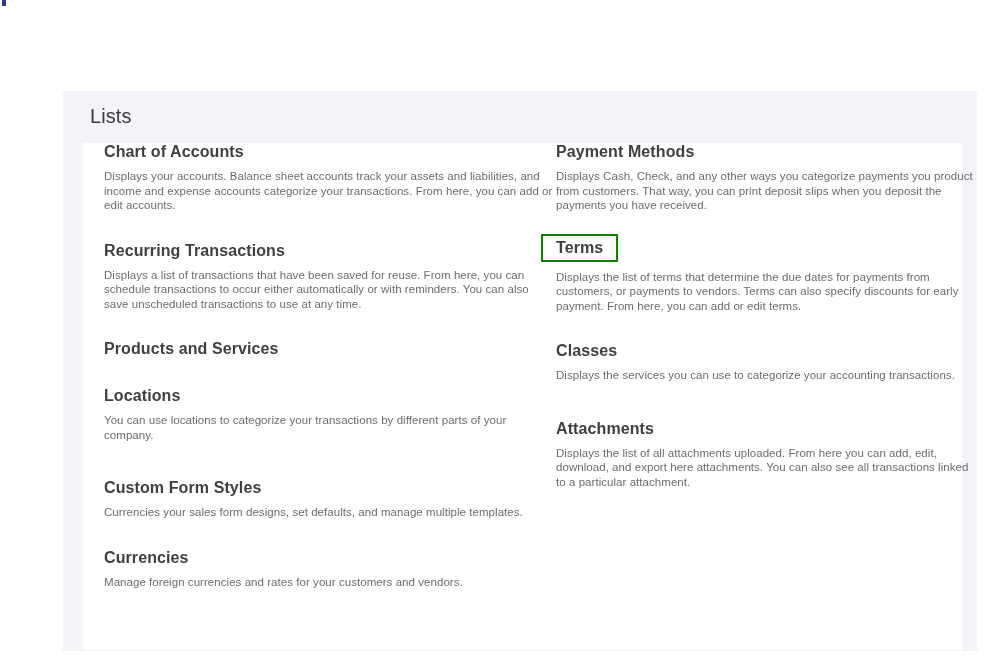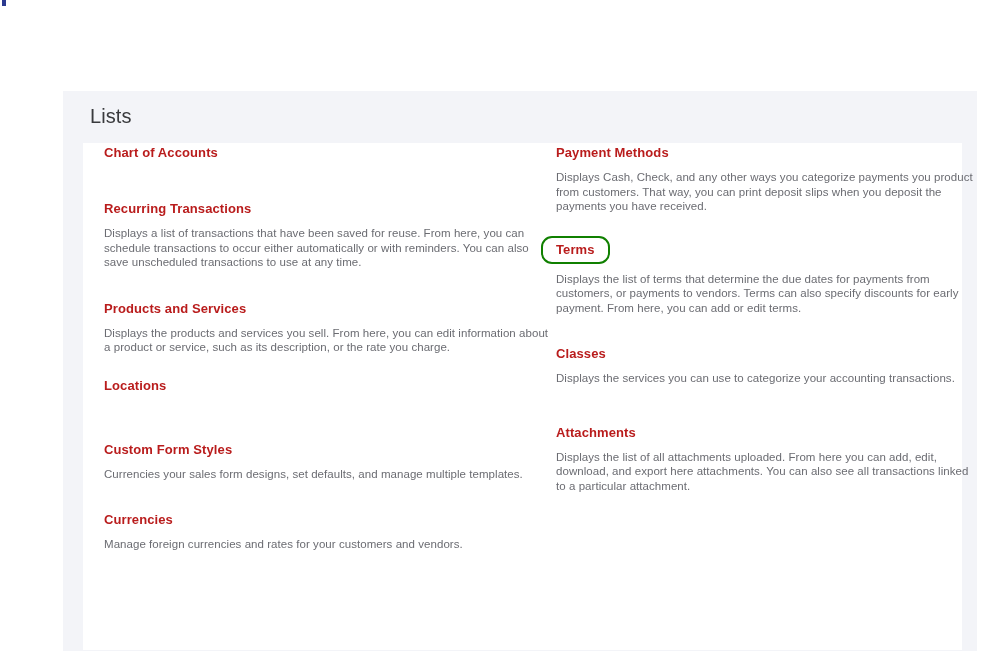--- a/index.html
+++ b/index.html
@@ -78,33 +78,33 @@
   .col-left  { left: 21px; }
   .col-right { left: 473px; width: 420px; }
 
   .entry {
     margin-bottom: 24px;
     position: relative;
   }
 
   .entry-title {
     display: inline-block;
-    font-size: 13px;
-    color: #b91c1c;
+    font-size: 16px;
+    color: #404040;
     font-weight: 700;
     line-height: 17px;
     margin: 0 0 9px 0;
     cursor: pointer;
     letter-spacing: 0.1px;
   }
 
   
   .entry-title.highlighted {
     border: 2px solid #108000;
-    border-radius: 11px;
+    border-radius: 0;
     padding: 3px 13px 4px 13px;
     margin-left: -15px;
     margin-top: -5px;
     margin-bottom: 8px;
   }
 
   .entry-desc {
     font-size: 11.5px;
     color: #6b6c72;
     line-height: 14.5px;
@@ -130,24 +130,24 @@
 
 <div class="page-panel">
   <div class="page-header">
     <div class="page-title">Lists</div>
   </div>
 </div>
 
 <div class="card">
   <div class="card-inner">
     <div class="col col-left">
-        <div class="entry"><a class="entry-title">Chart of Accounts</a></div>
+        <div class="entry"><a class="entry-title">Chart of Accounts</a><p class="entry-desc">Displays your accounts. Balance sheet accounts track your assets and liabilities, and income and expense accounts categorize your transactions. From here, you can add or edit accounts.</p></div>
         <div class="entry"><a class="entry-title">Recurring Transactions</a><p class="entry-desc">Displays a list of transactions that have been saved for reuse. From here, you can schedule transactions to occur either automatically or with reminders. You can also save unscheduled transactions to use at any time.</p></div>
-        <div class="entry"><a class="entry-title">Products and Services</a><p class="entry-desc">Displays the products and services you sell. From here, you can edit information about a product or service, such as its description, or the rate you charge.</p></div>
-        <div class="entry"><a class="entry-title">Locations</a></div>
+        <div class="entry"><a class="entry-title">Products and Services</a></div>
+        <div class="entry"><a class="entry-title">Locations</a><p class="entry-desc">You can use locations to categorize your transactions by different parts of your company.</p></div>
         <div class="entry"><a class="entry-title">Custom Form Styles</a><p class="entry-desc">Currencies your sales form designs, set defaults, and manage multiple templates.</p></div>
         <div class="entry"><a class="entry-title">Currencies</a><p class="entry-desc">Manage foreign currencies and rates for your customers and vendors.</p></div>
       </div>
     <div class="col col-right">
         <div class="entry"><a class="entry-title">Payment Methods</a><p class="entry-desc">Displays Cash, Check, and any other ways you categorize payments you product from customers. That way, you can print deposit slips when you deposit the payments you have received.</p></div>
         <div class="entry"><a class="entry-title highlighted">Terms</a><p class="entry-desc">Displays the list of terms that determine the due dates for payments from customers, or payments to vendors. Terms can also specify discounts for early payment. From here, you can add or edit terms.</p></div>
         <div class="entry"><a class="entry-title">Classes</a><p class="entry-desc">Displays the services you can use to categorize your accounting transactions.</p></div>
         <div class="entry"><a class="entry-title">Attachments</a><p class="entry-desc">Displays the list of all attachments uploaded. From here you can add, edit, download, and export here attachments. You can also see all transactions linked to a particular attachment.</p></div>
       </div>
   </div>

